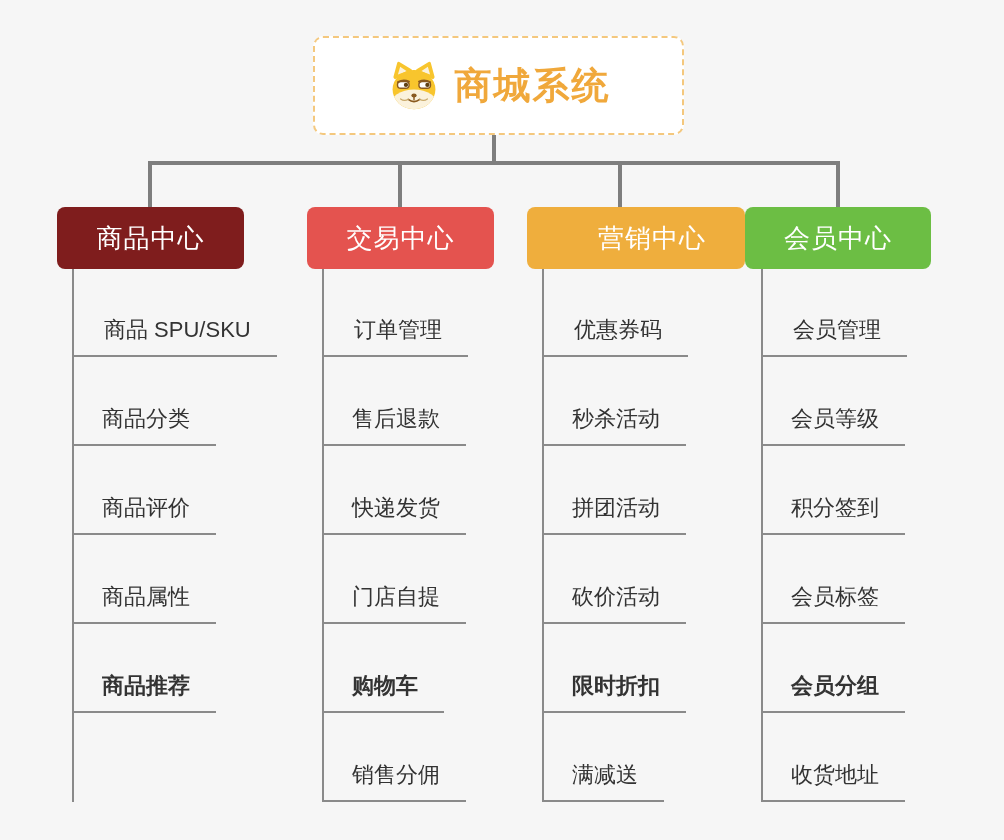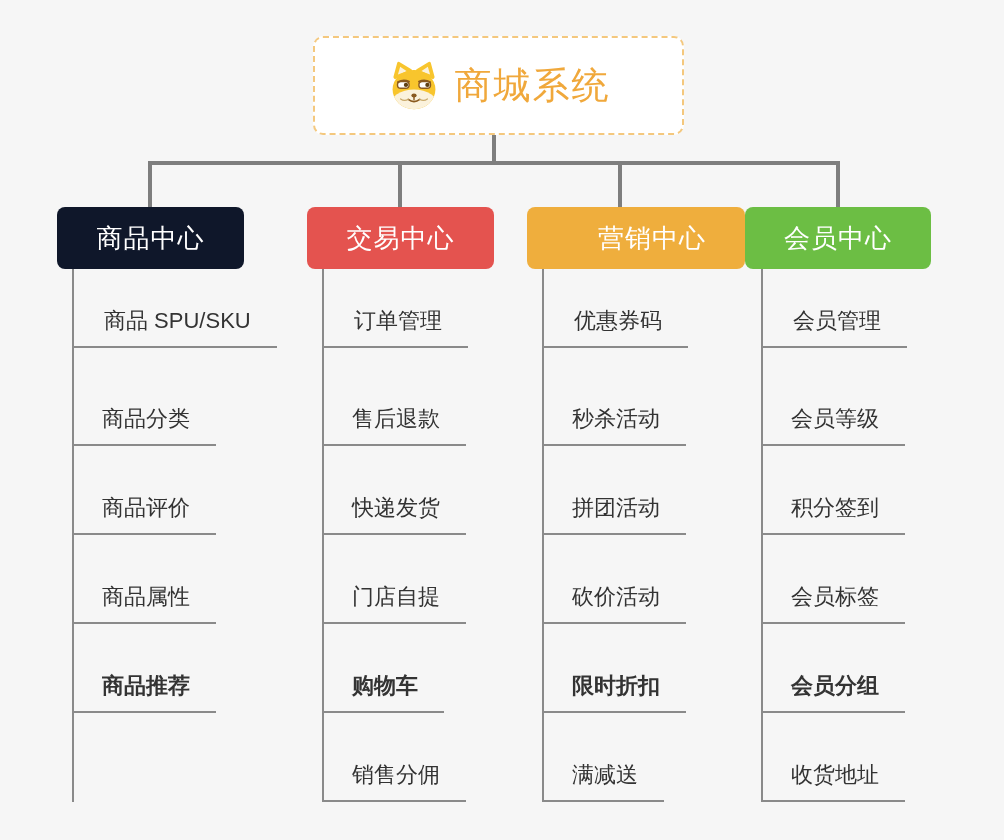--- a/index.html
+++ b/index.html
@@ -19,42 +19,42 @@
 
   .spine{position:absolute;top:269px;width:2px;height:533px;background:#8A8A8A;}
   .spine-0{left:72px;} .spine-1{left:322px;} .spine-2{left:542px;} .spine-3{left:761px;}
 
   
   .root-node{
     position:absolute;left:313px;top:36px;width:371px;height:99px;
     background:#FFFFFF;border:2px dashed #F4C87E;border-radius:10px;
     box-sizing:border-box;display:flex;align-items:center;justify-content:center;gap:14px;
   }
-  .root-label{font-size:37px;font-weight:400;color:#F0A83B;letter-spacing:2px;}
+  .root-label{font-size:37px;font-weight:700;color:#F0A83B;letter-spacing:2px;}
 
   
   .branch-node{
     position:absolute;top:207px;height:62px;border-radius:8px;
     display:flex;align-items:center;justify-content:center;
     color:#FFFFFF;font-size:26px;letter-spacing:1px;
   }
   .branch-0{left:57px;width:187px;}
   .branch-1{left:307px;width:187px;}
   .branch-2{left:527px;width:186px;}
   .branch-3{left:745px;width:186px;text-align:center;}
 
   
   .leaf{
     position:absolute;white-space:nowrap;
     font-size:22px;line-height:32px;color:#333333;
     padding:0 26px 9px 30px;
     border-bottom:2px solid #8A8A8A;
   }
   .c0{left:72px;} .c1{left:322px;} .c2{left:542px;} .c3{left:761px;}
-  .r0{top:305px;padding-left:32px;} .r1{top:403px;text-align:right;} .r2{top:492px;} .r3{top:581px;} .r4{top:670px;font-weight:bold;} .r5{top:759px;}
+  .r0{top:314px;padding-left:32px;} .r1{top:403px;text-align:right;} .r2{top:492px;} .r3{top:581px;} .r4{top:670px;font-weight:bold;} .r5{top:759px;}
 
   .dog-icon{width:54px;height:50px;flex:0 0 auto;}
 </style>
 </head>
 <body>
 
 <div class="canvas">
 
   <div class="line root-stub"></div>
   <div class="line h-rail"></div>
@@ -95,21 +95,21 @@
 
       <ellipse cx="30" cy="38.5" rx="3" ry="2.2" fill="#8A5A20"></ellipse>
       <path d="M30 40.5 L30 43.5" stroke="#8A5A20" stroke-width="1.6" stroke-linecap="round"></path>
       <path d="M23.5 43 Q30 48 36.5 43" fill="none" stroke="#8A5A20" stroke-width="1.8" stroke-linecap="round"></path>
       <path d="M15 42.5 Q19 45.5 23.5 43" fill="none" stroke="#C9A96A" stroke-width="1.4" stroke-linecap="round"></path>
       <path d="M45 42.5 Q41 45.5 36.5 43" fill="none" stroke="#C9A96A" stroke-width="1.4" stroke-linecap="round"></path>
     </svg>
     <span class="root-label">商城系统</span>
   </div>
 
-  <div class="branch-node branch-0" style="background-color: #0f172a;">
+  <div class="branch-node branch-0" style="background-color: #7f1d1d;">
     <span>商品中心</span>
   </div>
   <div class="branch-node branch-1" style="background-color: rgb(228, 83, 79);">
     <span>交易中心</span>
   </div>
   <div class="branch-node branch-2" style="background-color: rgb(239, 174, 61); padding-left: 32px;">
     <span>营销中心</span>
   </div>
   <div class="branch-node branch-3" style="background-color: rgb(108, 190, 68);">
     <span>会员中心</span>

